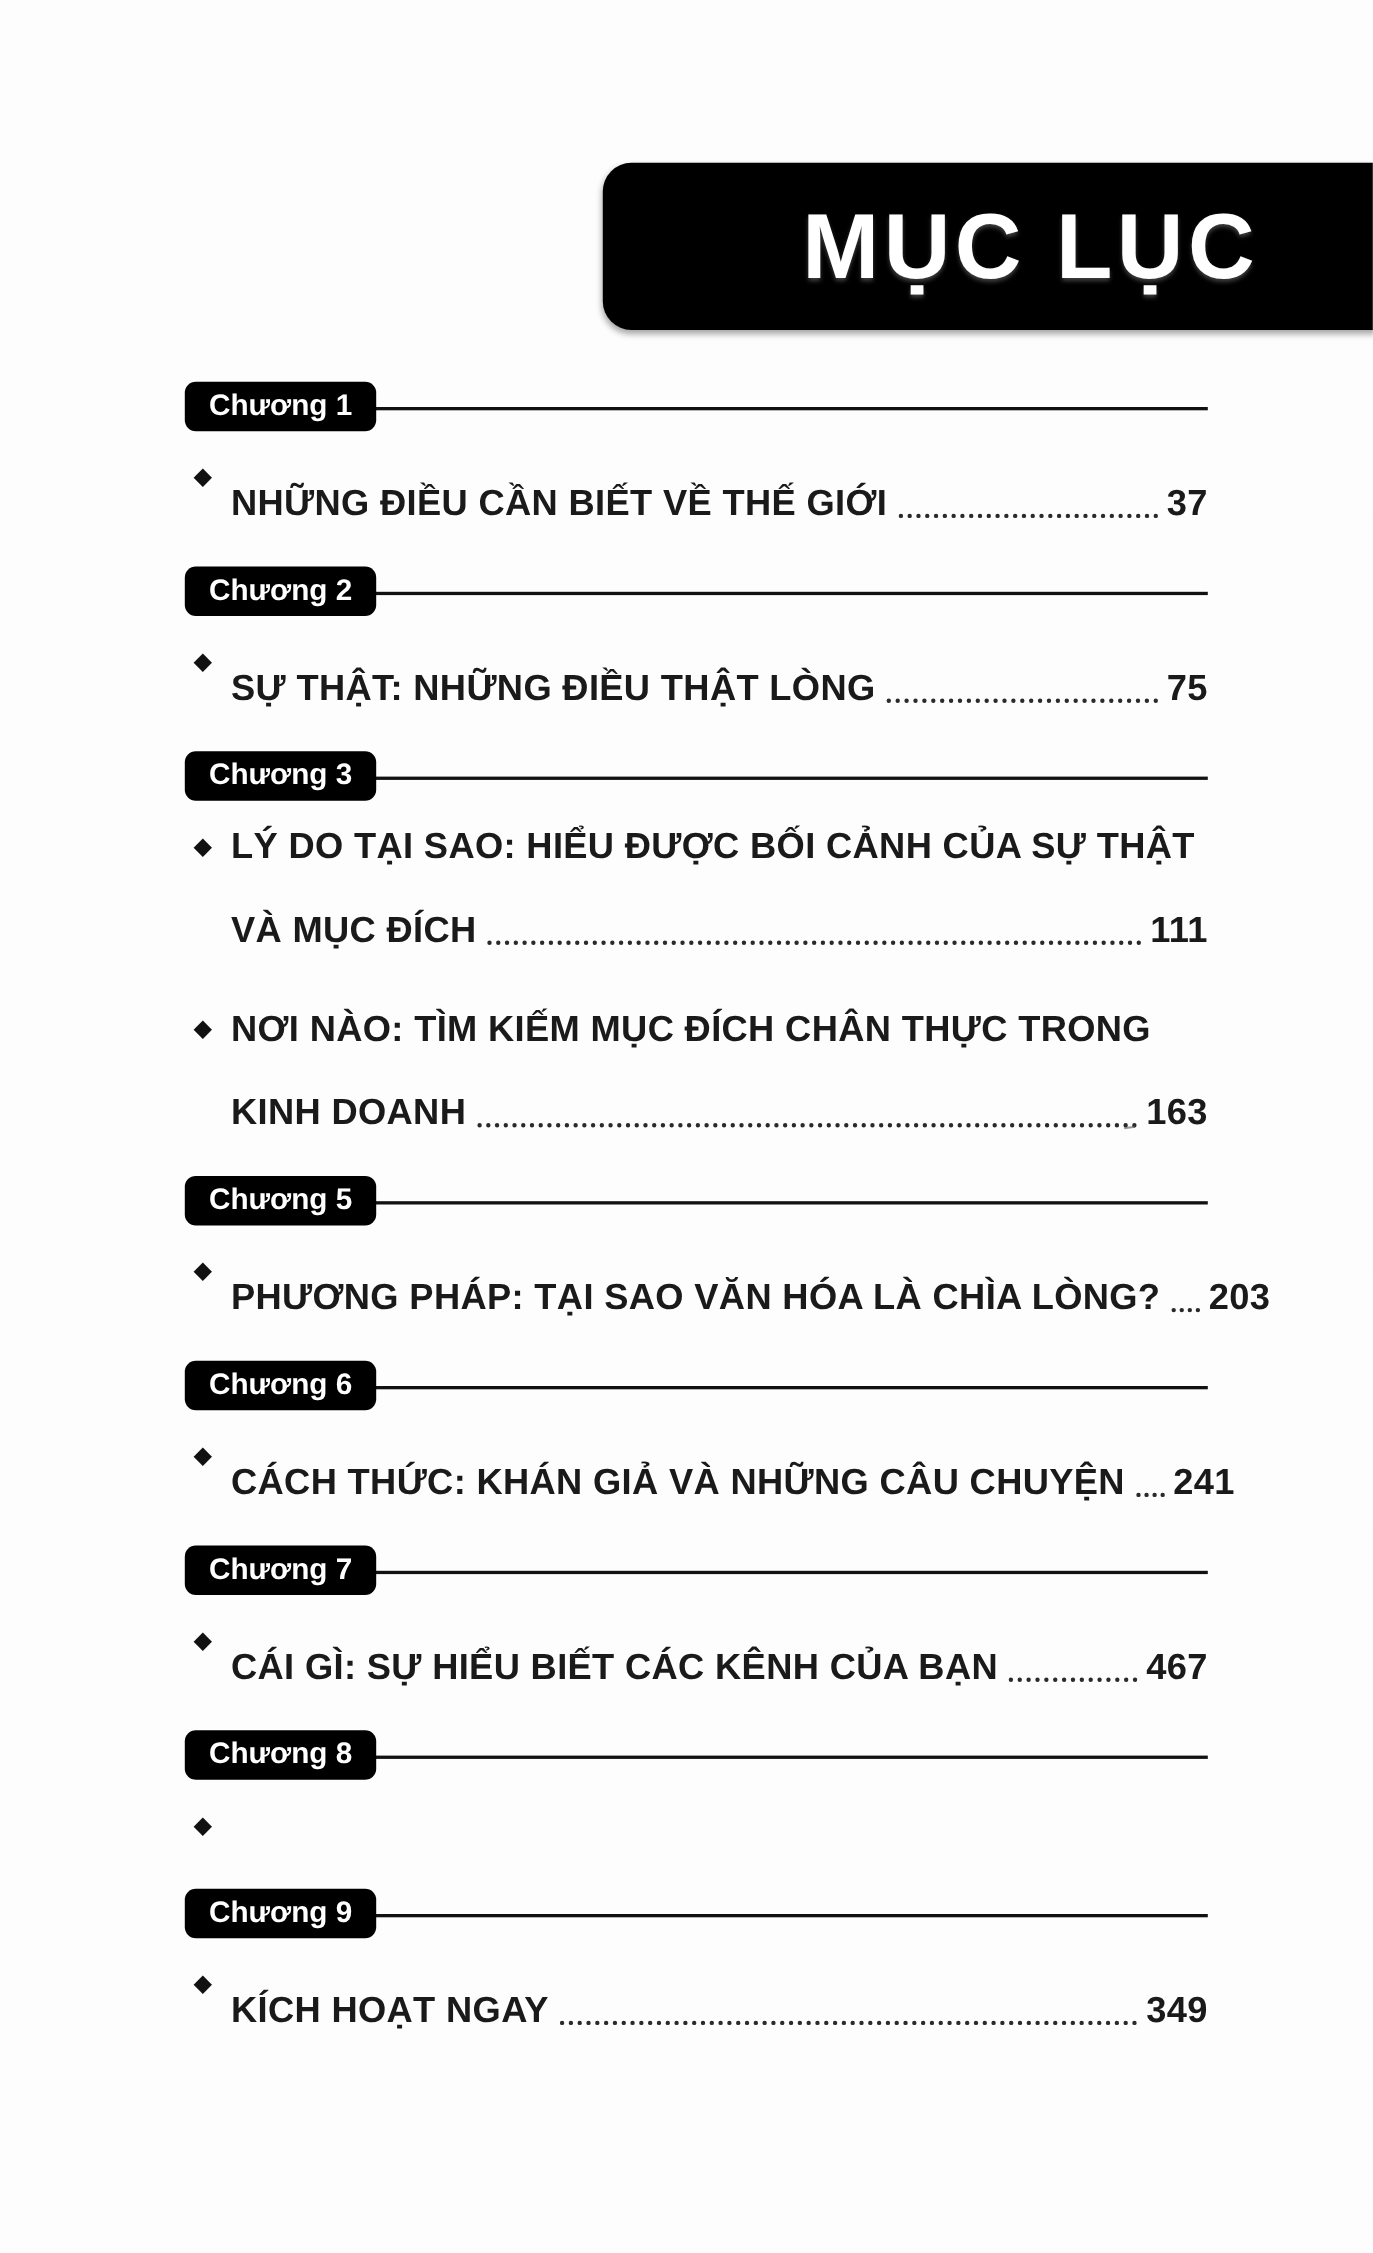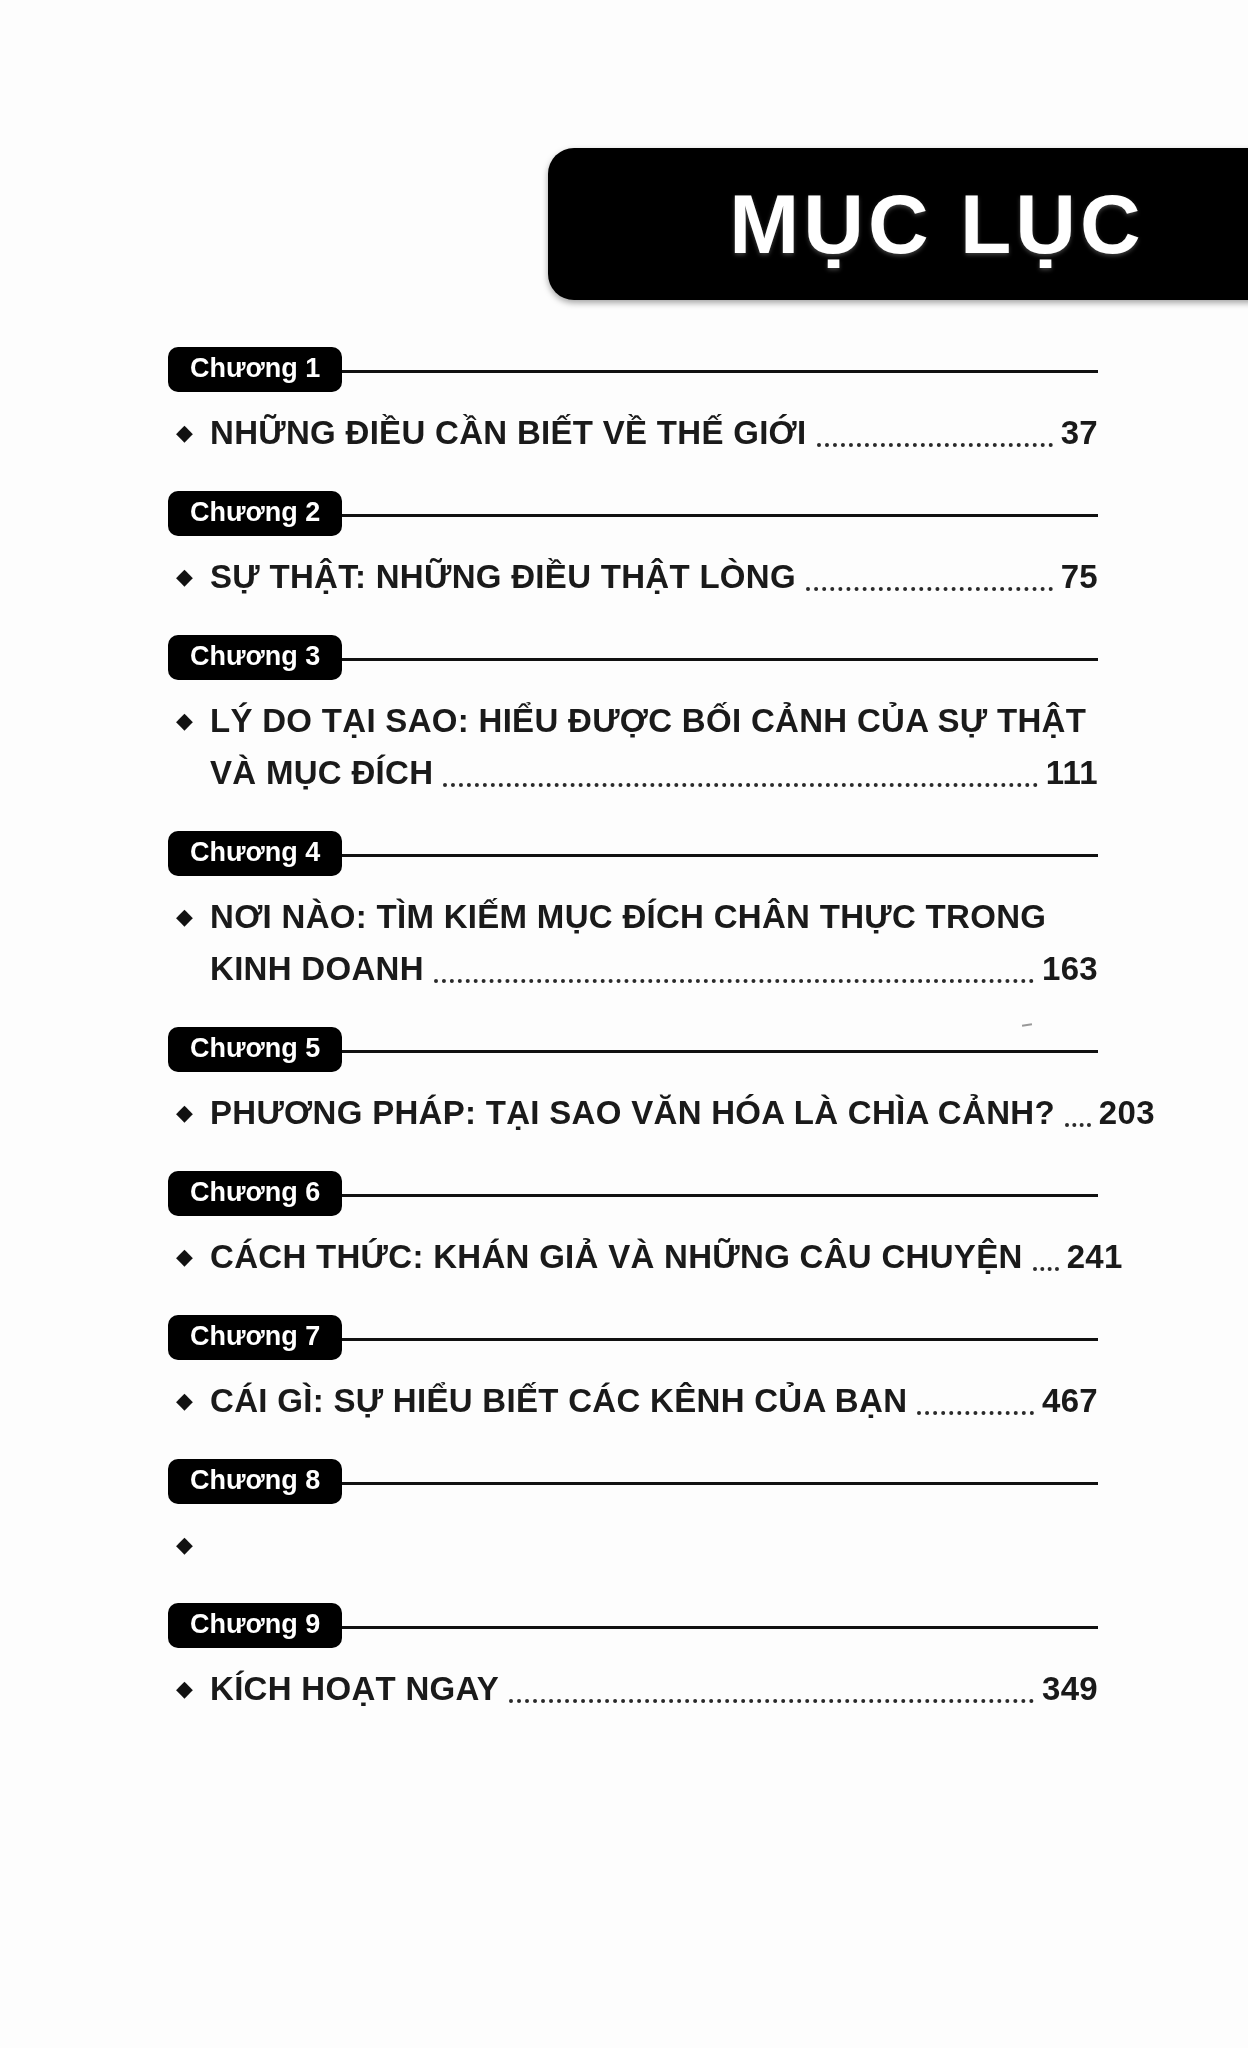--- a/index.html
+++ b/index.html
@@ -123,20 +123,21 @@
   .leaders {
     flex: 1 1 auto;
     margin: 0 8px 9px 10px;
     height: 1px;
     border-bottom: 4px dotted #2a2a2a;
     min-width: 26px;
   }
   .page-num {
     flex: 0 0 auto;
     font-size: 33px;
+    margin-top: 24px;
   }
 
   .stray-mark {
     position: absolute;
     left: 1022px;
     top: 1024px;
     width: 10px;
     height: 2px;
     background: #555;
     transform: rotate(-8deg);
@@ -202,24 +203,20 @@
           <div class="entry-line second">
             <span class="entry-title">VÀ MỤC ĐÍCH</span>
             <span class="leaders"></span>
             <span class="page-num">111</span>
           </div>
         </div>
       </div>
     </div>
 
     <div class="chapter-block">
-      <div class="chapter-tag-row">
-        <div class="chapter-tag">Chương 4</div>
-        <div class="tag-rule"></div>
-      </div>
       <div class="entry-row">
         <div class="bullet">◆</div>
         <div class="entry-body">
           <div class="entry-line no-leader">
             <span class="entry-title">NƠI NÀO: TÌM KIẾM MỤC ĐÍCH CHÂN THỰC TRONG</span>
           </div>
           <div class="entry-line second">
             <span class="entry-title">KINH DOANH</span>
             <span class="leaders"></span>
             <span class="page-num">163</span>
@@ -230,21 +227,21 @@
 
     <div class="chapter-block">
       <div class="chapter-tag-row">
         <div class="chapter-tag">Chương 5</div>
         <div class="tag-rule"></div>
       </div>
       <div class="entry-row">
         <div class="bullet">◆</div>
         <div class="entry-body">
           <div class="entry-line">
-            <span class="entry-title">PHƯƠNG PHÁP: TẠI SAO VĂN HÓA LÀ CHÌA CẢNH?</span>
+            <span class="entry-title">PHƯƠNG PHÁP: TẠI SAO VĂN HÓA LÀ CHÌA LÒNG?</span>
             <span class="leaders"></span>
             <span class="page-num">203</span>
           </div>
         </div>
       </div>
     </div>
 
     <div class="chapter-block">
       <div class="chapter-tag-row">
         <div class="chapter-tag">Chương 6</div>

